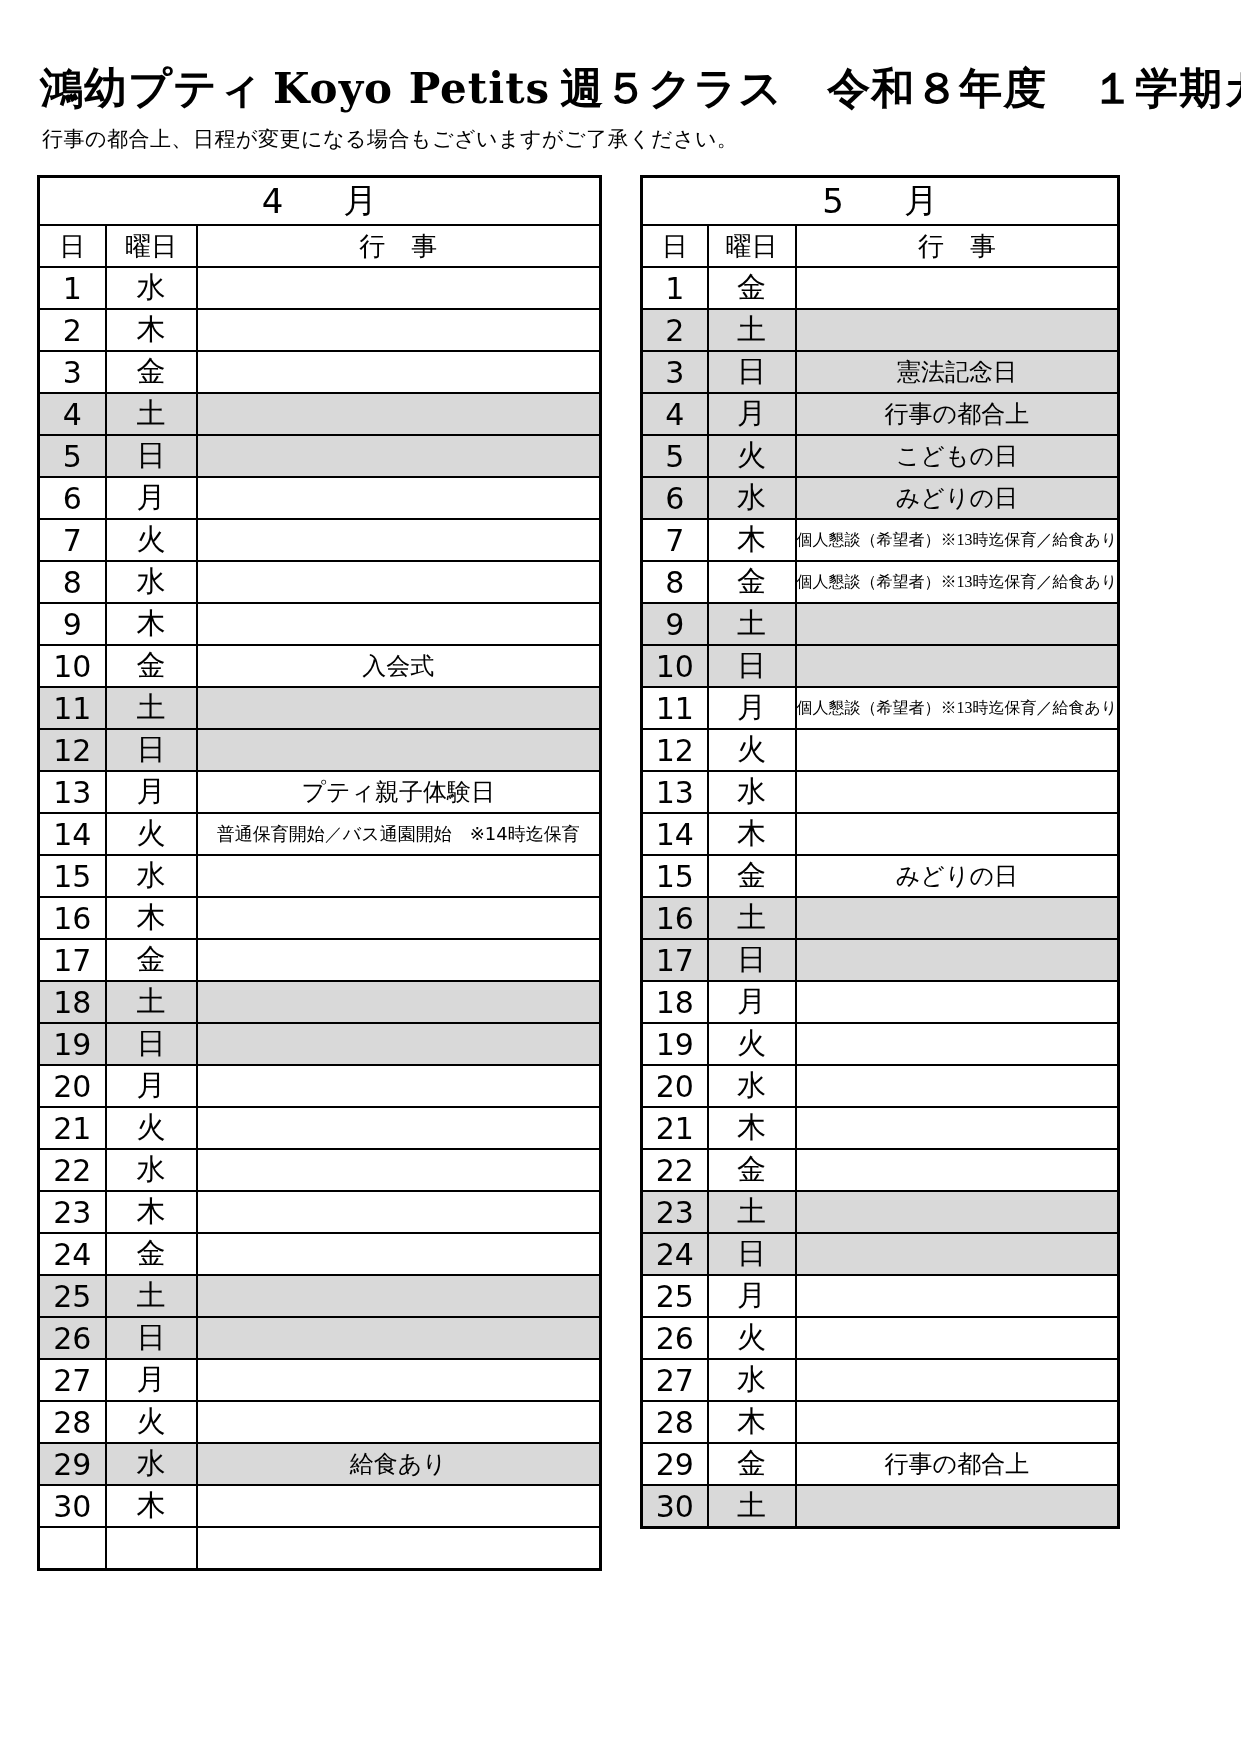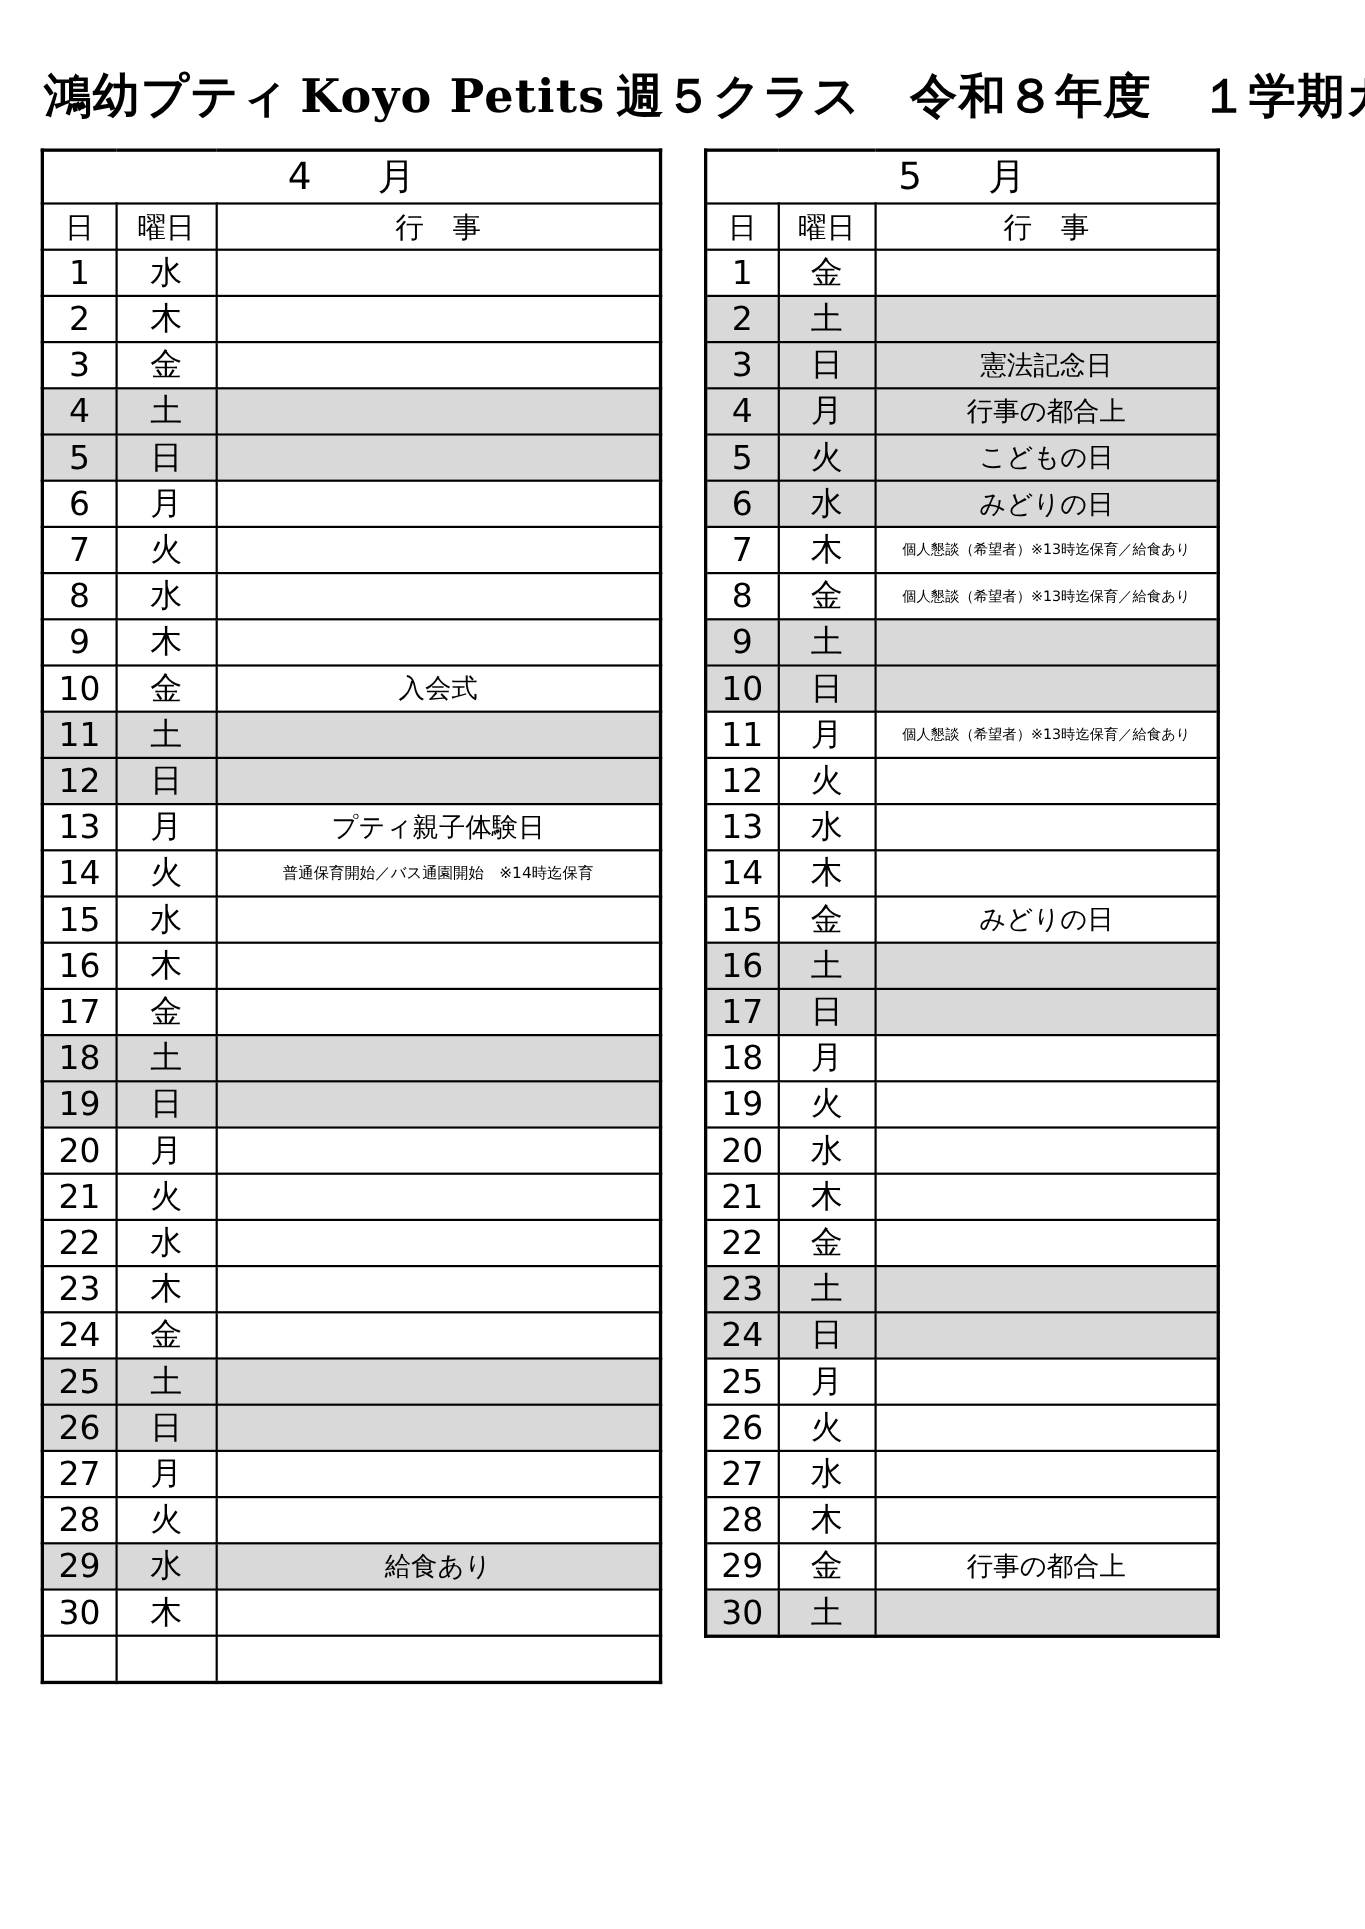--- a/index.html
+++ b/index.html
@@ -68,30 +68,31 @@
   td.c-wd   { font-size: 29px; }
   td.c-event { font-size: 24px; }
   tr.shaded td { background: #d9d9d9; }
   
   table.april col.col-day   { width: 67px; }
   table.april col.col-wd    { width: 91px; }
   table.april col.col-event { width: 404px; }
   table.may col.col-day     { width: 66px; }
   table.may col.col-wd      { width: 88px; }
   table.may col.col-event   { width: 312px; }
-  table.april td.c-event.small { font-size: 14px; }
-  table.may   td.c-event.small { font-size: 13px; }
+  table.april td.c-event.small { font-size: 18px; }
+  table.may   td.c-event.small { font-size: 16px; font-family: Liberation Serif, serif; }
 </style>
 </head>
 <body>
 
 <div class="page">
 
   <h1 class="page-title"><span>鴻幼プティ</span><span class="latin">Koyo Petits</span><span>週５クラス　令和８年度　１学期カレンダー</span></h1>
 
+  <p class="page-subtitle">行事の都合上、日程が変更になる場合もございますがご了承ください。</p>
 
   <div class="tables">
 
     <table class="month-table april">
       <colgroup>
         <col class="col-day">
           <col class="col-wd">
           <col class="col-event">
       </colgroup>
       <thead>

